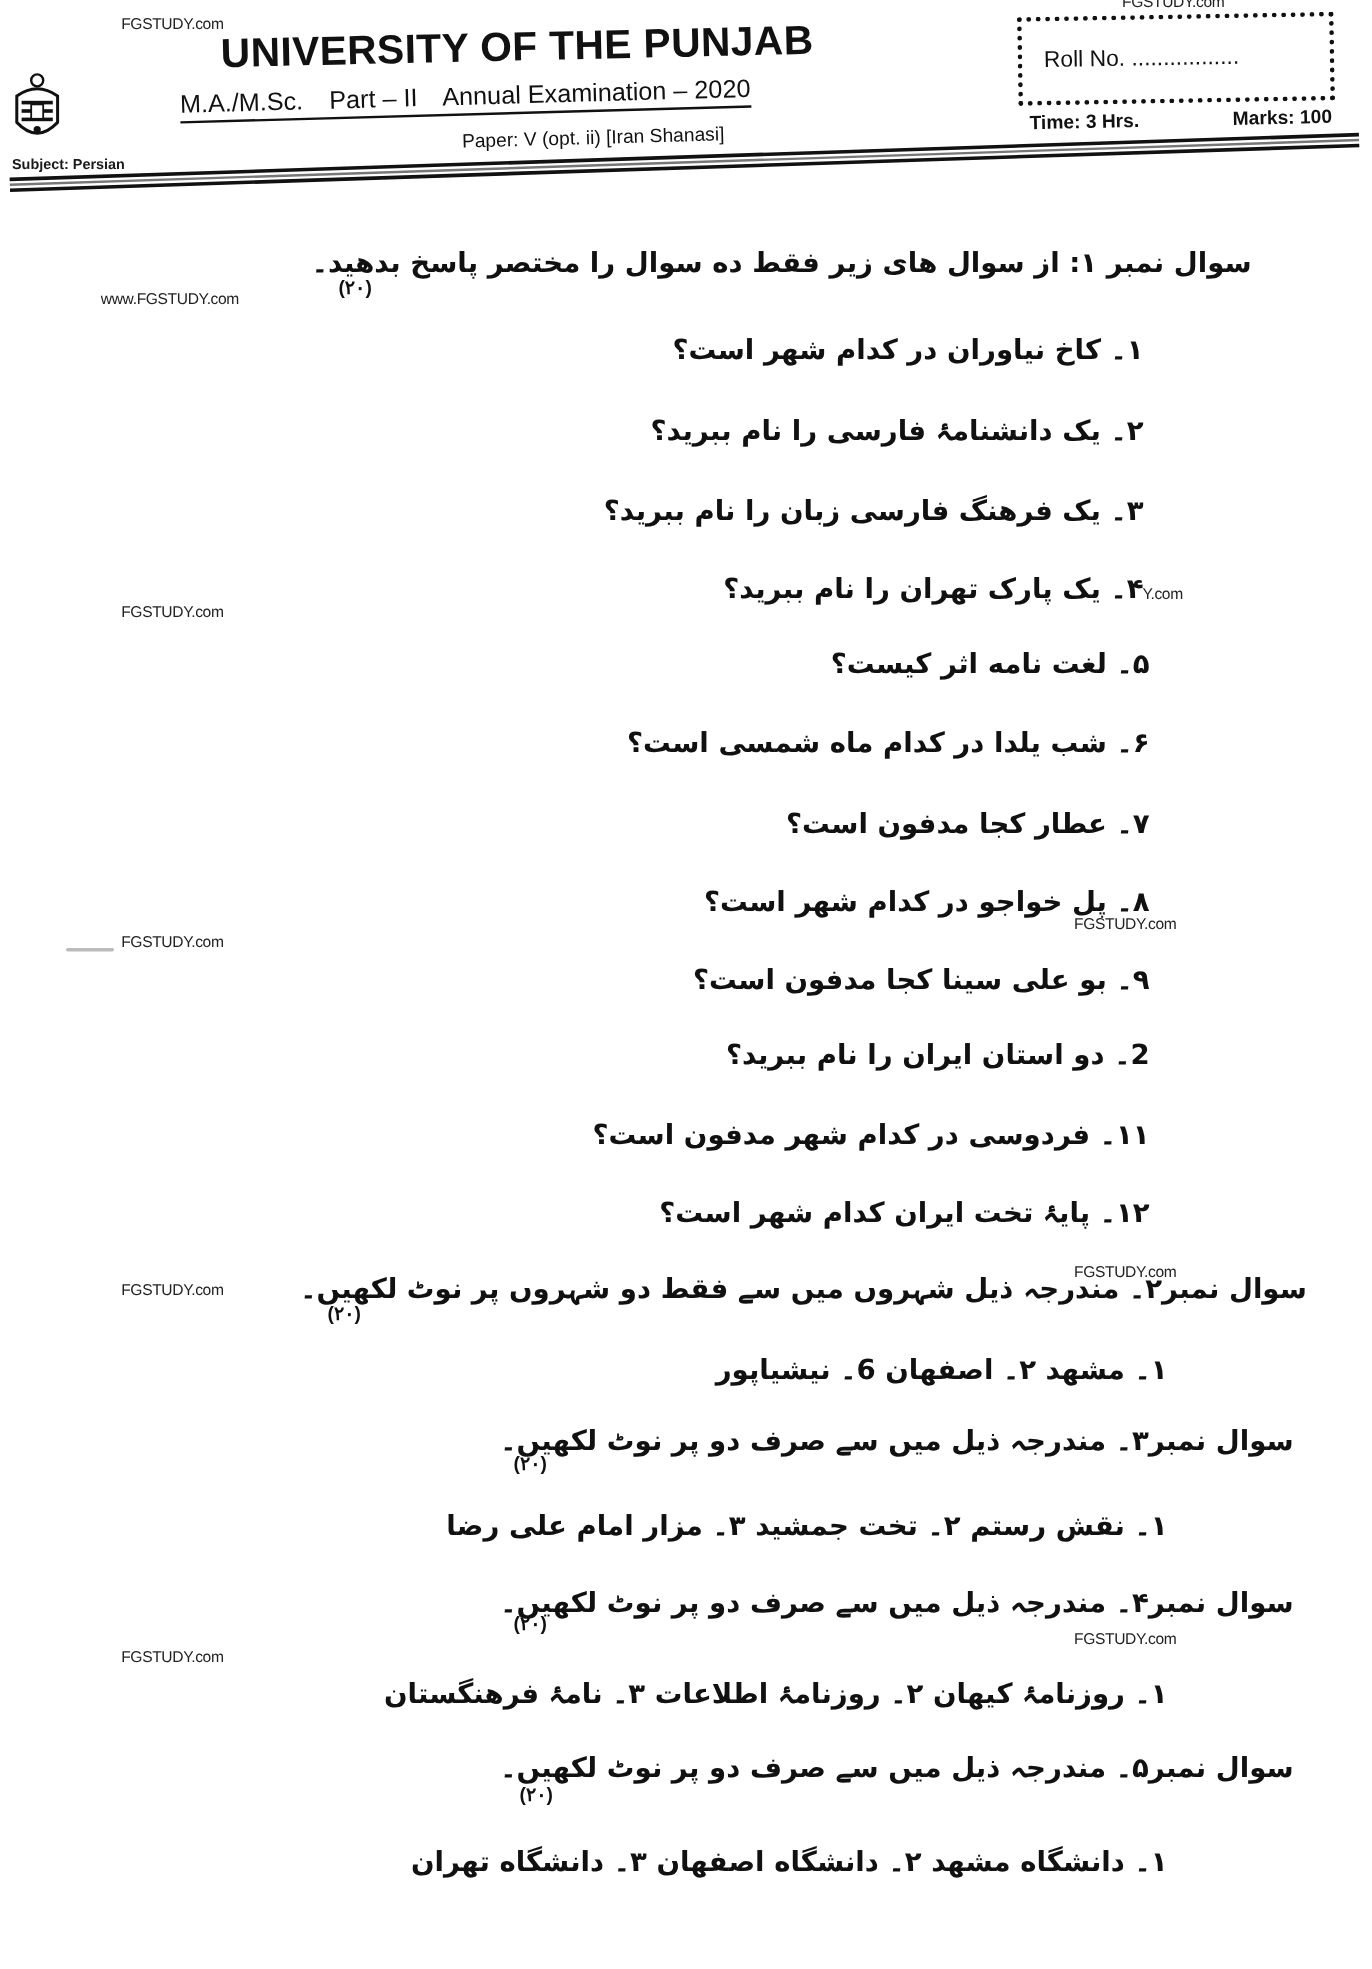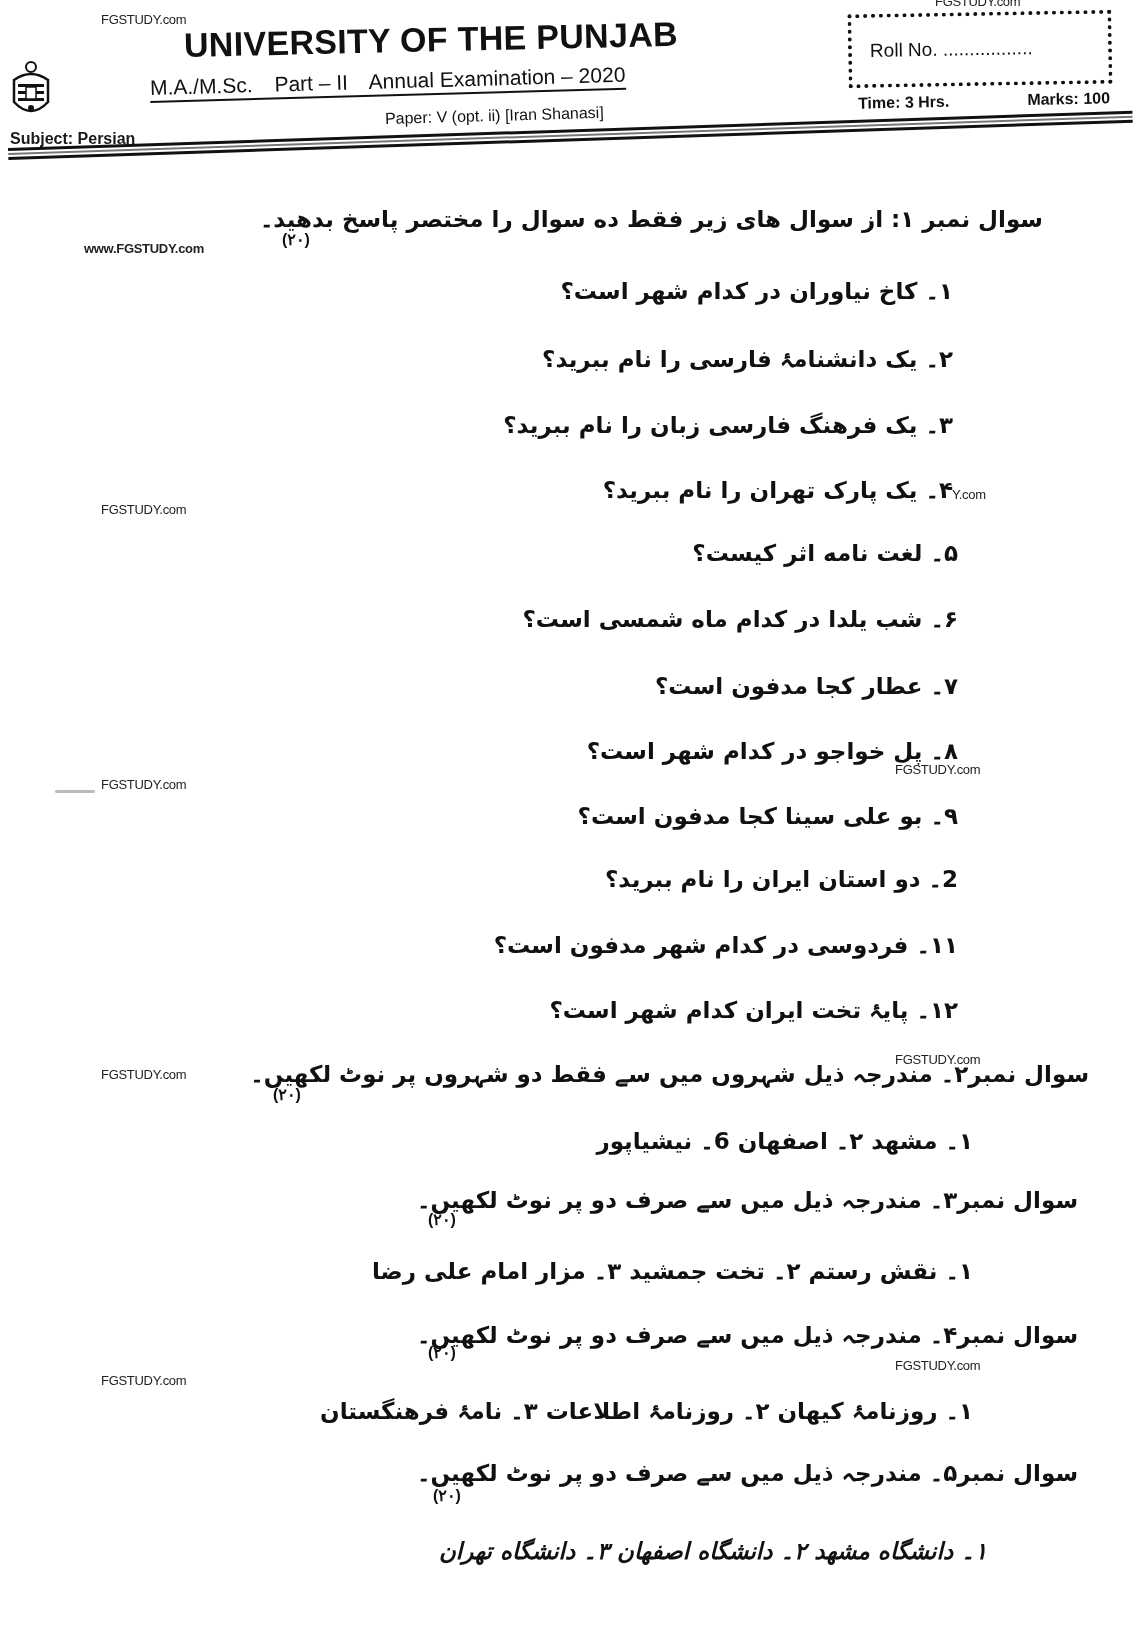--- a/index.html
+++ b/index.html
@@ -56,21 +56,21 @@
       white-space: nowrap;
       transform: rotate(-1.6deg);
       transform-origin: left center;
     }
     .subject {
       position: absolute;
       left: 10px;
       top: 130px;
       font-family: "Liberation Sans", sans-serif;
       font-weight: bold;
-      font-size: 16px;
+      font-size: 12px;
       color: #1a1a1a;
       white-space: nowrap;
     }
     .rule-wrap {
       position: absolute;
       left: 8px;
       top: 148px;
       width: 1125px;
       transform: rotate(-1.9deg);
       transform-origin: left top;
@@ -178,21 +178,21 @@
 
 <div class="roll-box">
   <div class="label">Roll No. .................</div>
 </div>
 
 <div class="time-marks">
   <span>Time: 3 Hrs.</span>
   <span>Marks: 100</span>
 </div>
 
-<div class="wm" style="left:84px; top:241px;font-weight:bold;">www.FGSTUDY.com</div>
+<div class="wm" style="left:84px; top:241px;">www.FGSTUDY.com</div>
 <div class="wm" style="left:101px; top:502px;">FGSTUDY.com</div>
 <div class="wm" style="left:101px; top:777px;">FGSTUDY.com</div>
 <div class="wm" style="left:101px; top:1067px;">FGSTUDY.com</div>
 <div class="wm" style="left:101px; top:1373px;">FGSTUDY.com</div>
 <div class="wm" style="left:952px; top:487px;">Y.com</div>
 <div class="wm" style="left:895px; top:762px;">FGSTUDY.com</div>
 <div class="wm" style="left:895px; top:1052px;">FGSTUDY.com</div>
 <div class="wm" style="left:895px; top:1358px;">FGSTUDY.com</div>
 
 <div class="smudge"></div>
@@ -220,13 +220,13 @@
 <div class="fa" style="right:65px; top:1187px;margin-left:36px;">سوال نمبر۳۔ مندرجہ ذیل میں سے صرف دو پر نوٹ لکھیں۔</div>
 <div class="marks" style="left:428px; top:1210px;">(۲۰)</div>
 <div class="fa" style="right:170px; top:1258px;">۱۔ نقش رستم  ۲۔ تخت جمشید  ۳۔ مزار امام علی رضا</div>
 
 <div class="fa" style="right:65px; top:1322px;">سوال نمبر۴۔ مندرجہ ذیل میں سے صرف دو پر نوٹ لکھیں۔</div>
 <div class="marks" style="left:428px; top:1343px;">(۲۰)</div>
 <div class="fa" style="right:170px; top:1398px;">۱۔ روزنامۂ کیهان  ۲۔ روزنامۂ اطلاعات  ۳۔   نامۂ فرهنگستان</div>
 
 <div class="fa" style="right:65px; top:1460px;">سوال نمبر۵۔ مندرجہ ذیل میں سے صرف دو پر نوٹ لکھیں۔</div>
 <div class="marks" style="left:433px; top:1486px;">(۲۰)</div>
-<div class="fa" style="right:156px; top:1538px;font-style:italic;">۱۔ دانشگاه مشهد  ۲۔ دانشگاه اصفهان  ۳۔ دانشگاه تهران</div>
+<div class="fa" style="right:170px; top:1538px;">۱۔ دانشگاه مشهد  ۲۔ دانشگاه اصفهان  ۳۔ دانشگاه تهران</div>
 
 </body></html>

